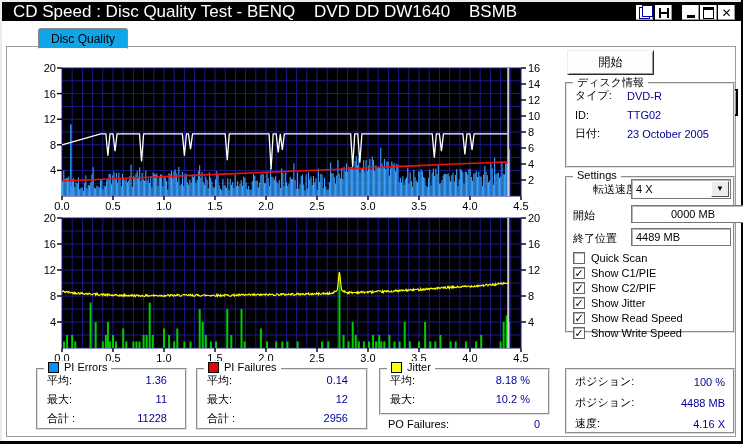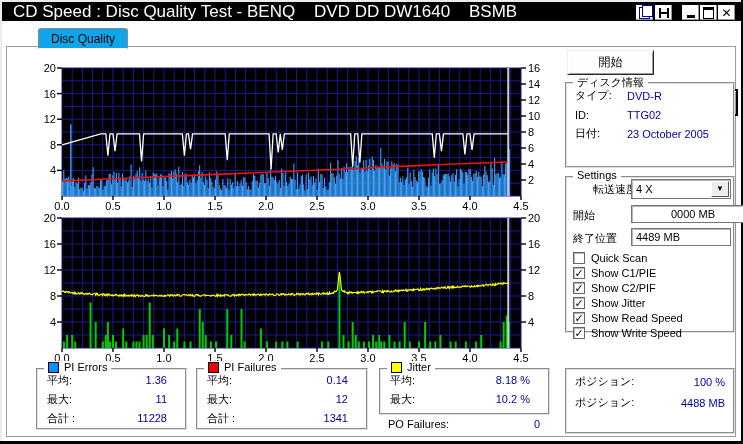--- a/index.html
+++ b/index.html
@@ -812,20 +812,24 @@
 
   <div class="gbox" style="left:565px;top:368px;width:170px;height:66px;">
     <div class="rrow" style="top:4px;justify-content:space-between;">
         <span>ポジション:</span>
         <span class="val">100 %</span>
       </div>
     <div class="rrow" style="top:25px;justify-content:space-between;">
         <span>ポジション:</span>
         <span class="val">4488 MB</span>
       </div>
+    <div class="rrow" style="top:46px;justify-content:space-between;">
+        <span>速度:</span>
+        <span class="val">4.16 X</span>
+      </div>
   </div>
 
   <div class="gbox" style="left:36px;top:368px;width:151px;height:62px;">
     <div class="gbox-title">
         <span class="legend-sq" id="sq-pie" style="background: rgb(0, 144, 255);"></span>
         <span>PI Errors</span>
       </div>
     <div class="srow" style="top:3px;">
         <span>平均:</span>
         <span class="val">1.36</span>
@@ -847,21 +851,21 @@
     <div class="srow" style="top:3px;">
         <span>平均:</span>
         <span class="val">0.14</span>
       </div>
     <div class="srow" style="top:22px;">
         <span>最大:</span>
         <span class="val">12</span>
       </div>
     <div class="srow" style="top:41px;">
         <span>合計 :</span>
-        <span class="val">1341</span>
+        <span class="val">2956</span>
       </div>
   </div>
   <div class="gbox" style="left:379px;top:368px;width:171px;height:47px;">
     <div class="gbox-title">
         <span class="legend-sq" id="sq-jit" style="background: rgb(255, 255, 0);"></span>
         <span>Jitter</span>
       </div>
     <div class="srow" style="top:3px;">
         <span>平均:</span>
         <span class="val">8.18 %</span>

